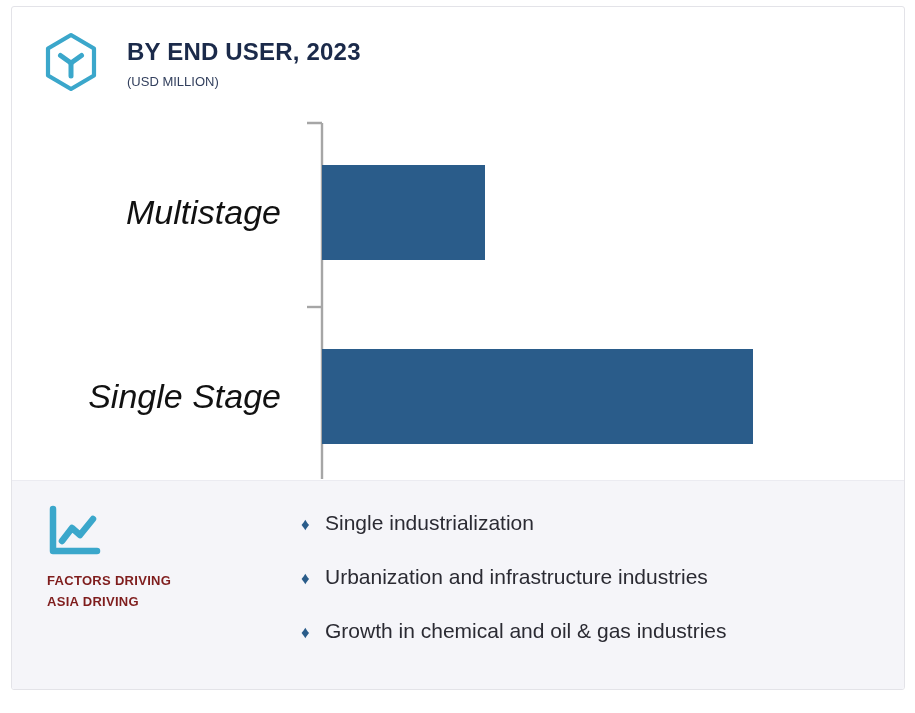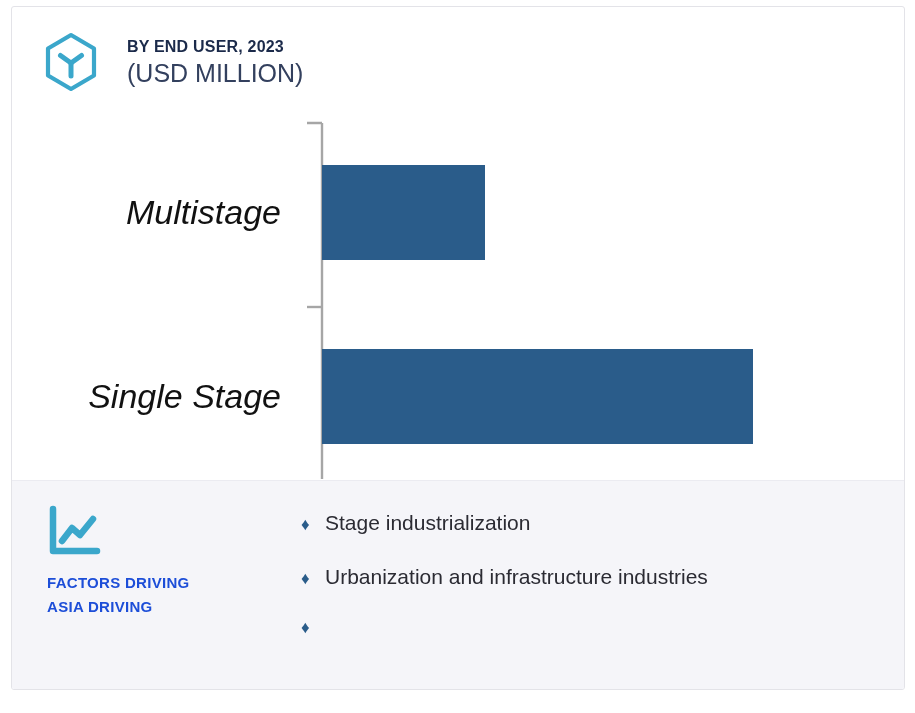--- a/index.html
+++ b/index.html
@@ -39,33 +39,33 @@
     width: 62px;
     height: 62px;
     flex: 0 0 62px;
     margin-top: 3px;
   }
   .header-text {
     margin-left: 25px;
     padding-top: 10px;
   }
   .header-title {
-    font-size: 16px;
+    font-size: 24px;
     font-weight: bold;
     color: #1b2a4a;
     letter-spacing: 0.2px;
     line-height: 1.15;
     white-space: nowrap;
   }
   .header-subtitle {
-    font-size: 25px;
+    font-size: 13px;
     font-weight: normal;
     color: #33405e;
     line-height: 1.25;
-    margin-top: 2px;
+    margin-top: 8px;
     white-space: nowrap;
   }
 
   
   .chart {
     position: absolute;
     left: 0;
     top: 100px;
     width: 894px;
     height: 372px;
@@ -106,23 +106,23 @@
     top: 24px;
     width: 235px;
   }
   .trend-icon {
     width: 56px;
     height: 52px;
     display: block;
   }
   .panel-heading {
     margin-top: 14px;
-    font-size: 15px;
+    font-size: 13px;
     font-weight: bold;
-    color: #1d4ed8;
+    color: #7f1d1d;
     line-height: 1.58;
     letter-spacing: 0.3px;
   }
   .panel-heading div { white-space: nowrap; }
 
   .bullets {
     position: absolute;
     left: 289px;
     top: 30px;
     width: 580px;
@@ -195,25 +195,26 @@
       </span>
       <div class="panel-heading">
         <div>FACTORS DRIVING</div>
         <div>ASIA DRIVING</div>
       </div>
     </div>
 
     <div class="bullets">
       <div class="bullet-row">
         <span class="bullet-mark">♦</span>
-        <span class="bullet-text">Stage industrialization</span>
+        <span class="bullet-text">Single industrialization</span>
       </div>
       <div class="bullet-row">
         <span class="bullet-mark">♦</span>
         <span class="bullet-text">Urbanization and infrastructure industries</span>
       </div>
       <div class="bullet-row">
         <span class="bullet-mark">♦</span>
+        <span class="bullet-text">Growth in chemical and oil &amp; gas industries</span>
       </div>
     </div>
 
   </div>
 </div>
 
 </body></html>

